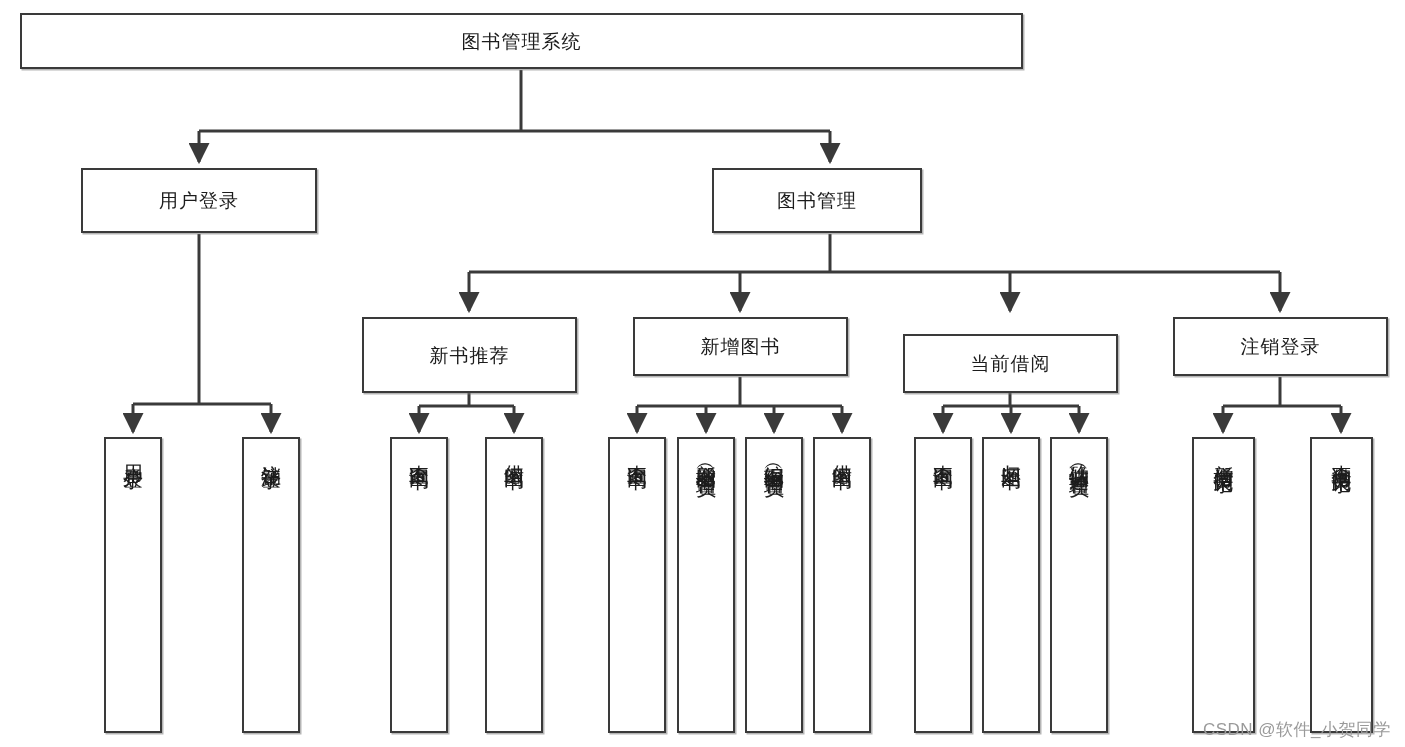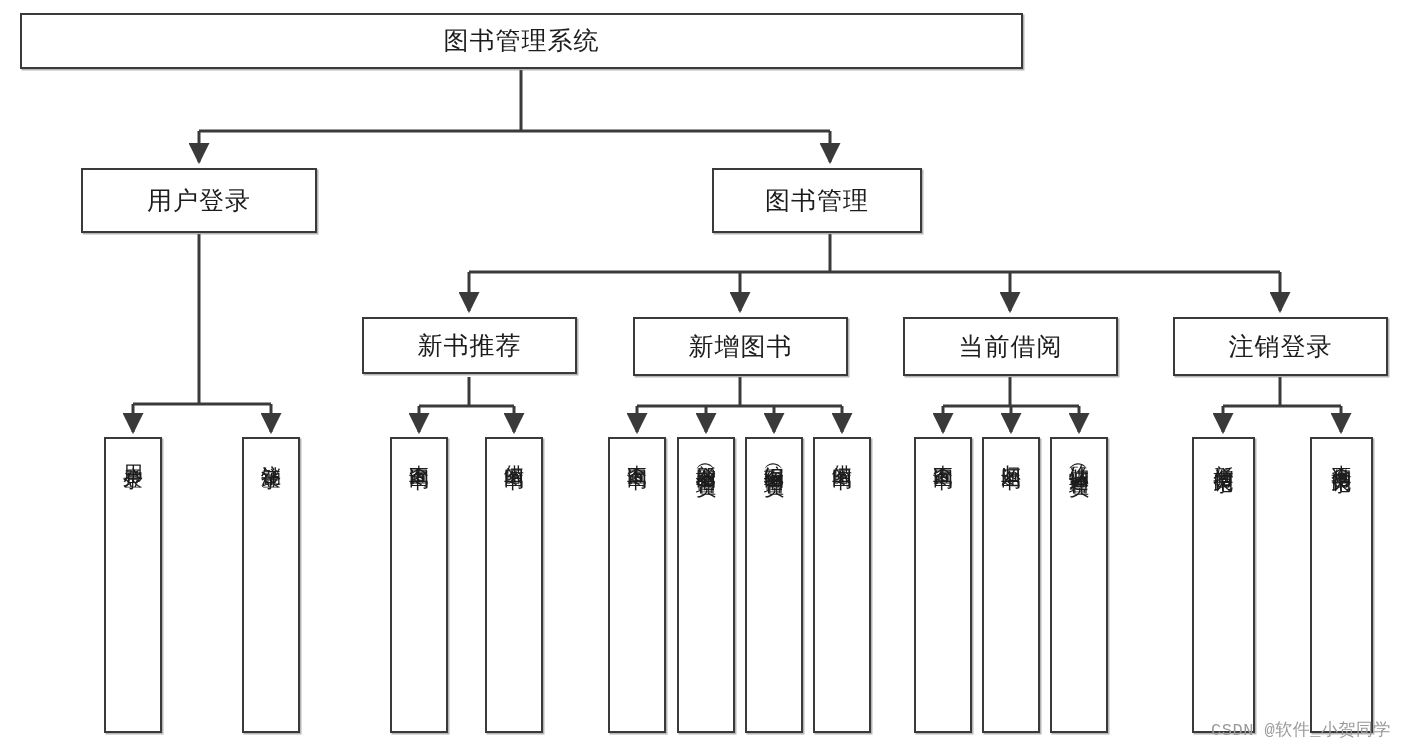--- a/index.html
+++ b/index.html
@@ -32,21 +32,21 @@
     background: #ffffff;
     border: 2px solid #3a3a3a;
     box-shadow: 1.5px 1.5px 0 0 rgba(120,120,120,0.55);
     display: flex;
     align-items: center;
     justify-content: center;
     z-index: 2;
   }
   .node .label {
     color: #1c1c1c;
-    font-size: 25px;
+    font-size: 19px;
     line-height: 1.18;
     letter-spacing: 1px;
     white-space: nowrap;
     text-align: center;
   }
   .node.leaf .label {
     writing-mode: vertical-rl;
     text-orientation: upright;
     font-size: 20px;
     letter-spacing: 2px;
@@ -59,21 +59,21 @@
   }
   #watermark {
     position: absolute;
     right: 14px;
     bottom: 6px;
     font-size: 17px;
     color: #9a9a9a;
     letter-spacing: 0.5px;
     white-space: nowrap;
     z-index: 3;
-    font-family: Liberation Mono, monospace;
+    font-family: Liberation Sans, sans-serif;
   }
 </style>
 </head>
 <body>
 
 <div id="canvas">
 
   <svg id="edges" viewBox="0 0 1405 747" xmlns="http://www.w3.org/2000/svg">
     <defs>
       <marker id="arrow" viewBox="0 0 10 10" refX="9" refY="5" markerWidth="7" markerHeight="7" orient="auto-start-reverse">
@@ -131,27 +131,27 @@
     <span class="label">图书管理系统</span>
   </div>
 
   <div class="node" style="left:81px; top:168px; width:236px; height:65px;">
     <span class="label">用户登录</span>
   </div>
   <div class="node" style="left:712px; top:168px; width:210px; height:65px;">
     <span class="label">图书管理</span>
   </div>
 
-  <div class="node" style="left:362px; top:317px; width:215px; height:57px;">
+  <div class="node" style="left:362px; top:317px; width:215px; height:76px;">
     <span class="label">新书推荐</span>
   </div>
   <div class="node" style="left:633px; top:317px; width:215px; height:59px;">
     <span class="label">新增图书</span>
   </div>
-  <div class="node" style="left:903px; top:317px; width:215px; height:59px;">
+  <div class="node" style="left:903px; top:334px; width:215px; height:59px;">
     <span class="label">当前借阅</span>
   </div>
   <div class="node" style="left:1173px; top:317px; width:215px; height:59px;">
     <span class="label">注销登录</span>
   </div>
 
   <div class="node leaf" style="left:104px; top:437px; width:58px; height:296px;">
     <span class="label">用户登录</span>
   </div>
   <div class="node leaf" style="left:242px; top:437px; width:58px; height:296px;">

